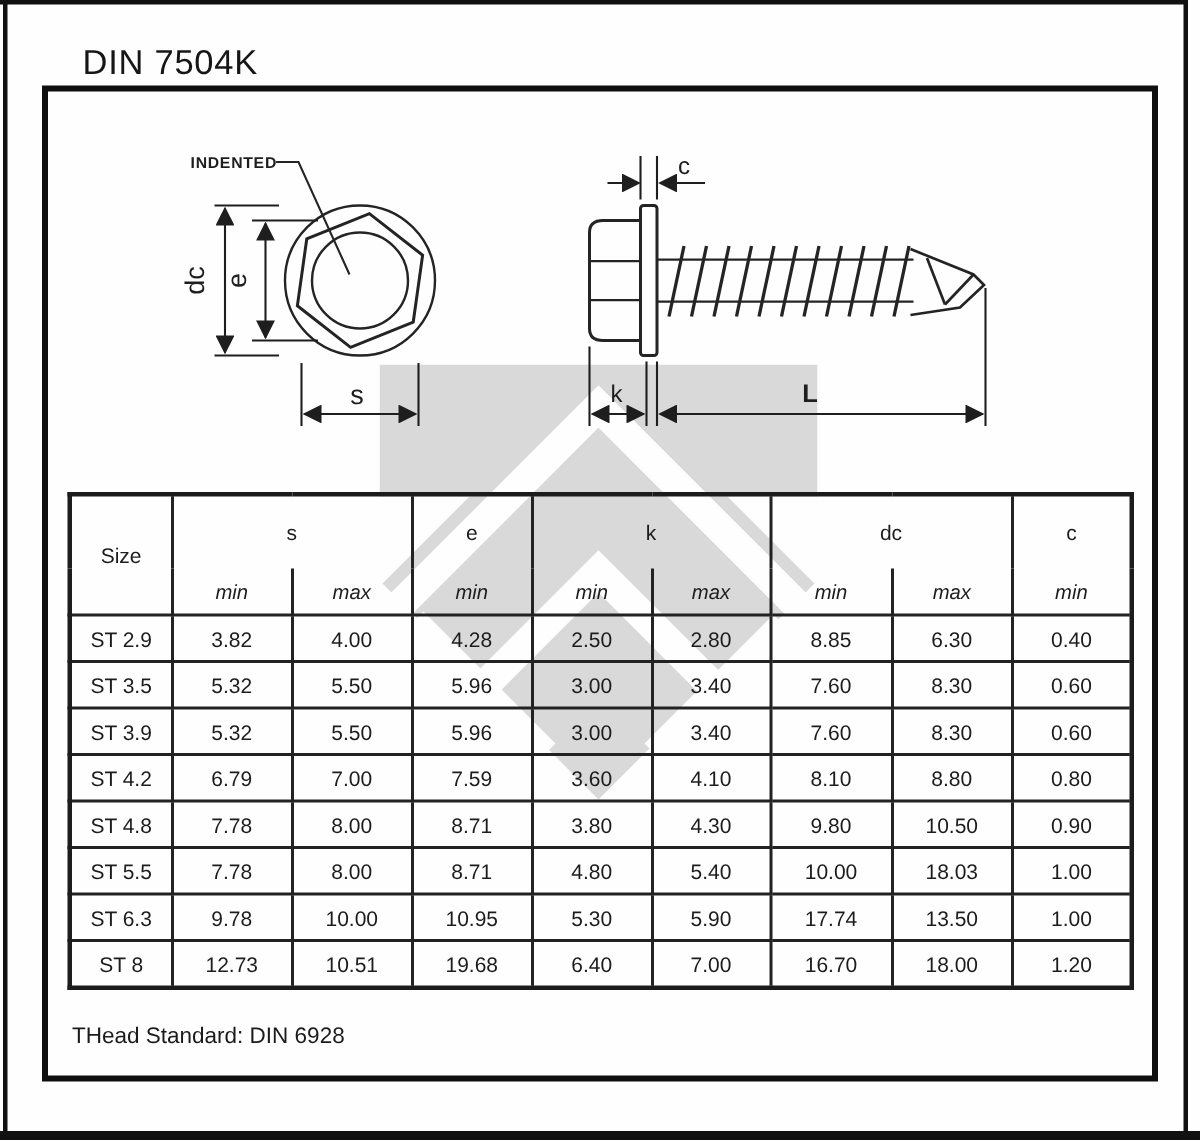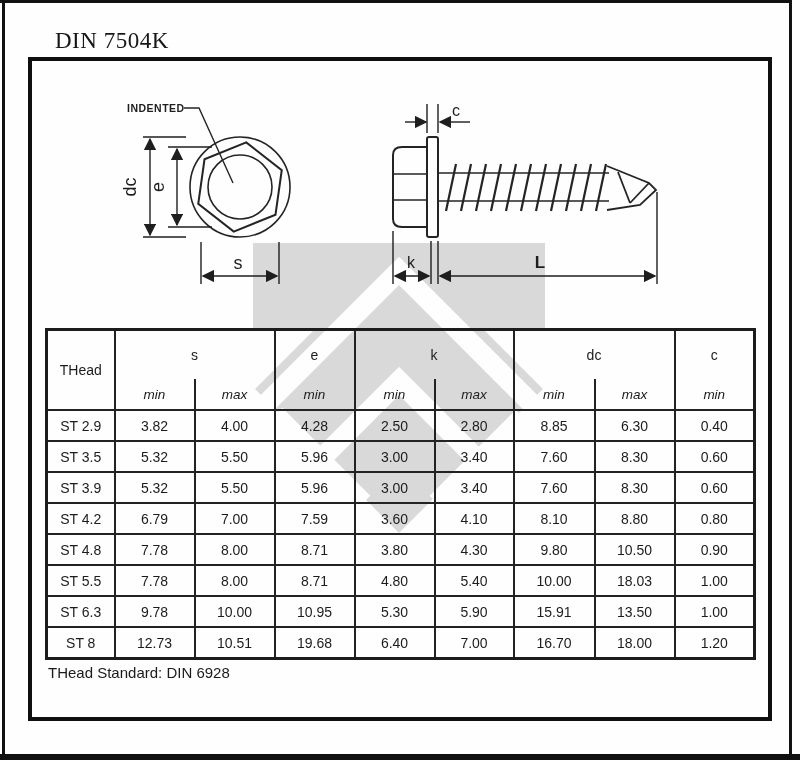--- a/index.html
+++ b/index.html
@@ -10,21 +10,21 @@
     color:#1a1a1a;
   }
   
   .frame-top{position:absolute;left:0;top:0;width:791px;height:3px;background:#111;}
   .frame-left{position:absolute;left:2px;top:0;width:3px;height:757px;background:#111;}
   .frame-right{position:absolute;left:789px;top:0;width:3px;height:757px;background:#111;}
   .frame-bottom{position:absolute;left:0;top:754px;width:800px;height:6px;background:#111;}
 
   .page-title{
     position:absolute;left:55px;top:28px;
-    font-size:23px;letter-spacing:.5px;color:#161616;font-family:Liberation Serif, serif;
+    font-size:23px;letter-spacing:.5px;color:#161616;
   }
   .content-box{
     position:absolute;left:28px;top:57px;width:736px;height:656px;
     border:4px solid #0f0f0f;background:transparent;
   }
   .watermark{position:absolute;left:253px;top:243px;z-index:1;}
   .drawing{position:absolute;left:40px;top:72px;z-index:2;}
 
   .spec-table{
     position:absolute;left:45px;top:328px;z-index:2;
@@ -33,21 +33,21 @@
   }
   .spec-table th,.spec-table td{
     border:2px solid #222;text-align:center;vertical-align:middle;
     padding:0;font-weight:400;color:#1c1c1c;background:transparent;
   }
   .spec-table th.group{border-bottom:none;height:48px;font-size:14px;}
   .spec-table th.sub{border-top:none;height:30px;font-size:13.5px;font-style:italic;}
   .spec-table th.size-cell{font-size:14px;}
   .spec-table td{height:29px;font-size:14px;}
 
-  .notes{position:absolute;left:48px;top:664px;z-index:2;font-size:15px;color:#1b1b1b;}
+  .notes{position:absolute;left:48px;top:682px;z-index:2;font-size:15px;color:#1b1b1b;}
   .notes .note-line{margin:0 0 5px 0;}
 
   svg text{font-family:"Liberation Sans", sans-serif;fill:#1e1e1e;}
 </style>
 </head>
 <body>
 
 <div class="frame-top"></div>
 <div class="frame-left"></div>
 <div class="frame-right"></div>
@@ -169,21 +169,21 @@
       <col style="width:80px">
       <col style="width:80px">
     <col style="width:80px">
       <col style="width:79px">
       <col style="width:81px">
       <col style="width:80px">
       <col style="width:80px">
   </colgroup>
   <tbody>
       <tr>
-    <th class="size-cell" rowspan="2">THead</th>
+    <th class="size-cell" rowspan="2">Size</th>
     <th class="group" colspan="2">s</th>
     <th class="group">e</th>
     <th class="group" colspan="2">k</th>
     <th class="group" colspan="2">dc</th>
     <th class="group">c</th>
   </tr>
   <tr>
     <th class="sub">min</th>
     <th class="sub">max</th>
     <th class="sub">min</th>
@@ -259,21 +259,21 @@
     <td>18.03</td>
     <td>1.00</td>
   </tr>
   <tr>
     <td>ST 6.3</td>
     <td>9.78</td>
     <td>10.00</td>
     <td>10.95</td>
     <td>5.30</td>
     <td>5.90</td>
-    <td>15.91</td>
+    <td>17.74</td>
     <td>13.50</td>
     <td>1.00</td>
   </tr>
   <tr>
     <td>ST 8</td>
     <td>12.73</td>
     <td>10.51</td>
     <td>19.68</td>
     <td>6.40</td>
     <td>7.00</td>

